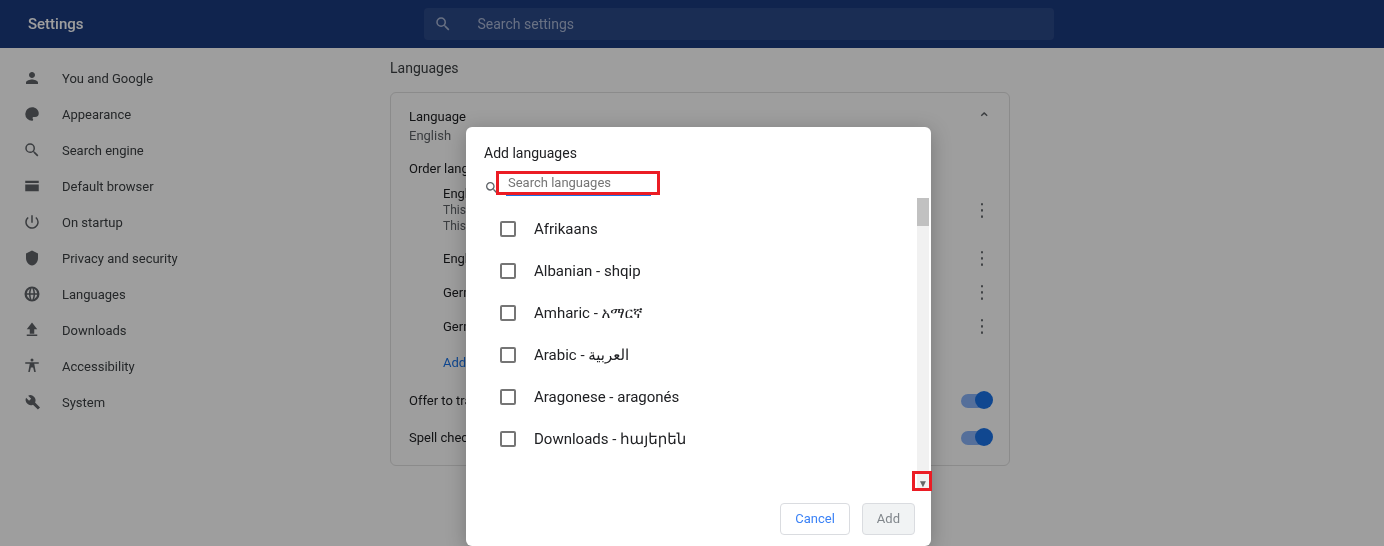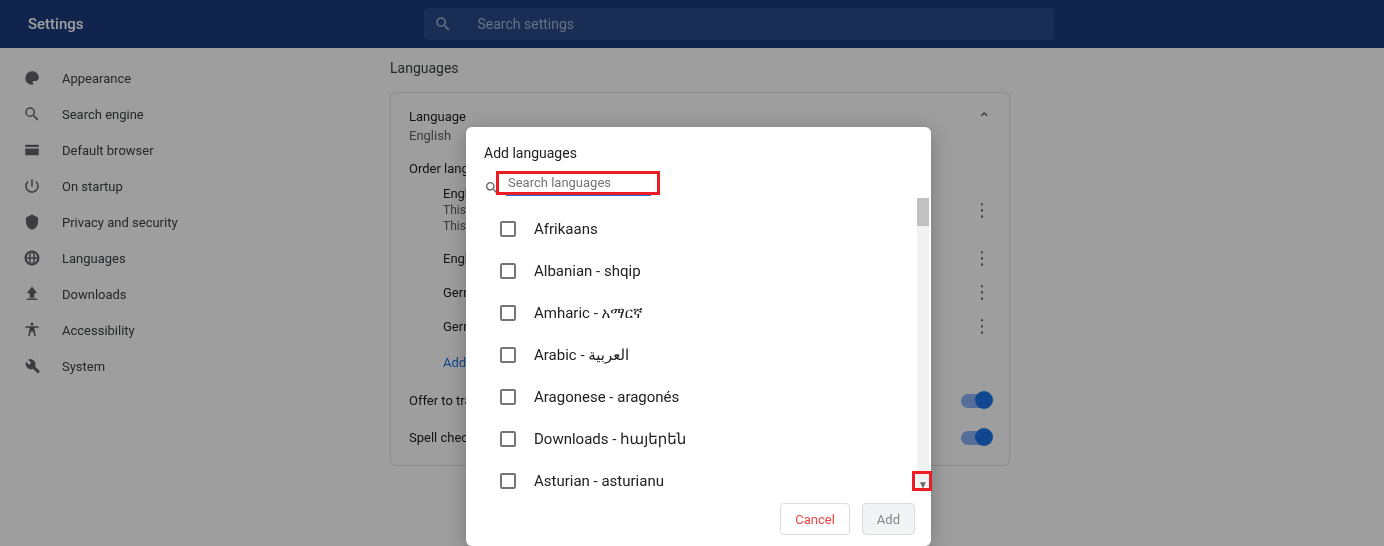--- a/index.html
+++ b/index.html
@@ -110,40 +110,48 @@
     left:912px; top:471px; width:20px; height:20px;
   }
   .dialog-footer {
     height:56px; display:flex; justify-content:flex-end; align-items:center; gap:12px; padding:0 16px;
     border-top:1px solid transparent;
   }
   .btn {
     height:32px; padding:0 14px; border-radius:4px; font-size:13px; display:flex; align-items:center; cursor:pointer;
     border:1px solid #dadce0; background:#fff;
   }
-  .btn-cancel { color:#ef4444; }
+  .btn-cancel { color:#3b82f6; }
   .btn-add { color:#80868b; background:#f1f3f4; }
 
   svg { display:block; }
 </style>
 </head>
 <body>
 
 <div class="header">
   <div class="header-title">Settings</div>
   <div class="search-wrap">
     <svg width="18" height="18" viewBox="0 0 24 24">
         <path fill="#a9b6d4" d="M15.5 14h-.79l-.28-.27A6.471 6.471 0 0016 9.5 6.5 6.5 0 109.5 16c1.61 0 3.09-.59 4.23-1.57l.27.28v.79l5 5L20.49 19l-5-5zm-6 0C7.01 14 5 11.99 5 9.5S7.01 5 9.5 5 14 7.01 14 9.5 11.99 14 9.5 14z"></path>
       </svg>
     <input type="text" placeholder="Search settings" style="">
   </div>
 </div>
 
 <div class="sidebar">
   <div id="nav-top">
+      <div class="nav-item">
+        <span class="ico">
+          <svg width="18" height="18" viewBox="0 0 24 24" fill="#5f6368">
+            <path d="M12 12c2.21 0 4-1.79 4-4s-1.79-4-4-4-4 1.79-4 4 1.79 4 4 4zm0 2c-2.67 0-8 1.34-8 4v2h16v-2c0-2.66-5.33-4-8-4z"></path>
+          </svg>
+        </span>
+        <span>You and Google</span>
+      </div>
       <div class="nav-item">
         <span class="ico">
           <svg width="18" height="18" viewBox="0 0 24 24" fill="#5f6368">
             <path d="M12 3a9 9 0 100 18c.83 0 1.5-.67 1.5-1.5 0-.39-.15-.74-.39-1.01-.23-.26-.38-.61-.38-.99 0-.83.67-1.5 1.5-1.5H16a5 5 0 005-5c0-4.42-4.03-8-9-8z"></path>
           </svg>
         </span>
         <span>Appearance</span>
       </div>
       <div class="nav-item">
         <span class="ico">
@@ -294,24 +302,20 @@
           <span>Arabic - العربية</span>
         </div>
         <div class="lang-option">
           <div class="chk"></div>
           <span>Aragonese - aragonés</span>
         </div>
         <div class="lang-option">
           <div class="chk"></div>
           <span>Downloads - հայերեն</span>
         </div>
-        <div class="lang-option">
-          <div class="chk"></div>
-          <span>Asturian - asturianu</span>
-        </div>
       </div>
     <div class="scroll-track">
       <div class="scroll-thumb"></div>
       <div class="scroll-btn">▼</div>
     </div>
   </div>
 
   <div class="dialog-footer">
     <div class="btn btn-cancel">
         <span>Cancel</span>

